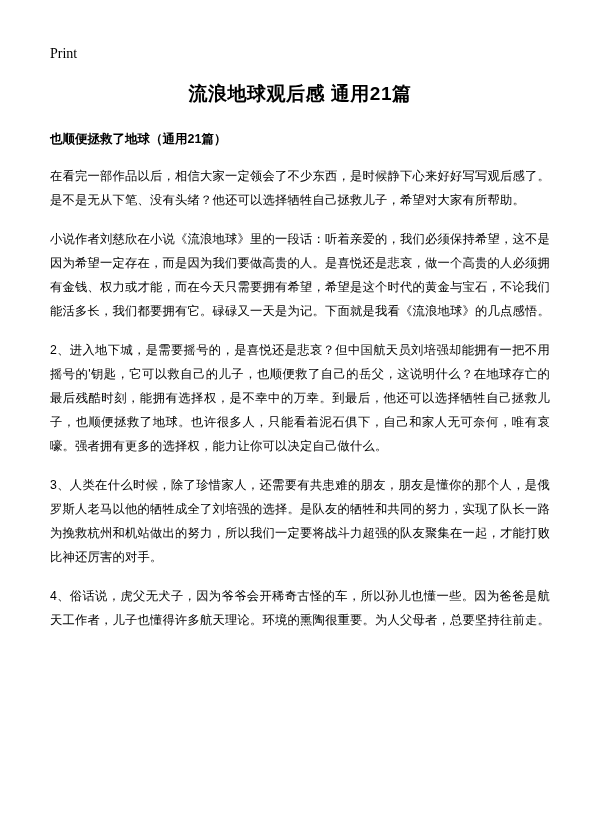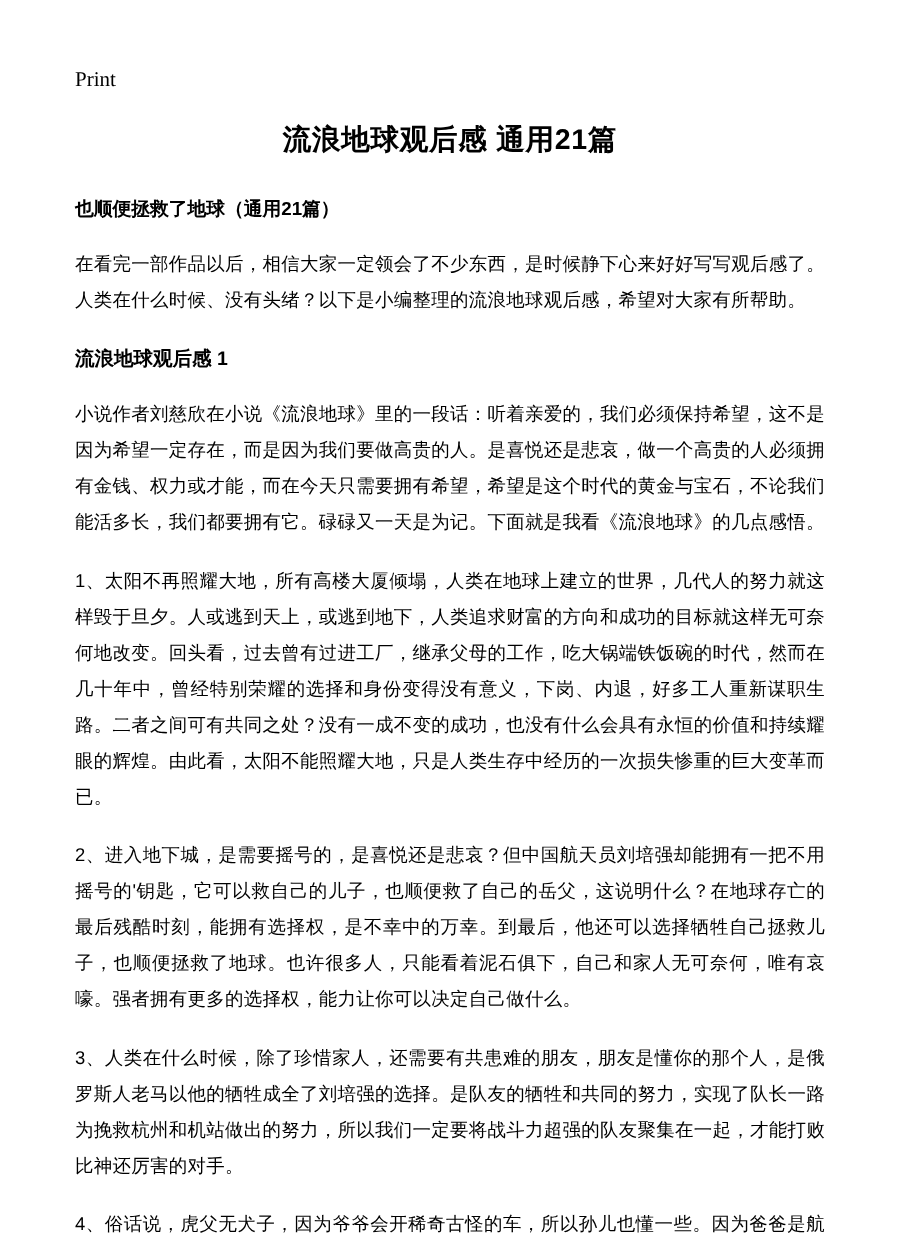--- a/index.html
+++ b/index.html
@@ -70,23 +70,21 @@
 <body>
 
 <div class="page">
 
   <a href="#" class="print-link">Print</a>
 
   <h1 class="doc-title">流浪地球观后感  通用21篇</h1>
 
   <p class="subtitle">也顺便拯救了地球（通用21篇）</p>
 
-  <p class="para">在看完一部作品以后，相信大家一定领会了不少东西，是时候静下心来好好写写观后感了。人类在什么时候、没有头绪？以下是小编整理的流浪地球观后感，希望对大家有所帮助。</p>
+  <p class="para">在看完一部作品以后，相信大家一定领会了不少东西，是时候静下心来好好写写观后感了。是不是无从下笔、没有头绪？他还可以选择牺牲自己拯救儿子，希望对大家有所帮助。</p>
 
-  <p class="section-heading">流浪地球观后感 1</p>
 
   <p class="para">小说作者刘慈欣在小说《流浪地球》里的一段话：听着亲爱的，我们必须保持希望，这不是因为希望一定存在，而是因为我们要做高贵的人。是喜悦还是悲哀，做一个高贵的人必须拥有金钱、权力或才能，而在今天只需要拥有希望，希望是这个时代的黄金与宝石，不论我们能活多长，我们都要拥有它。碌碌又一天是为记。下面就是我看《流浪地球》的几点感悟。</p>
-  <p class="para">1、太阳不再照耀大地，所有高楼大厦倾塌，人类在地球上建立的世界，几代人的努力就这样毁于旦夕。人或逃到天上，或逃到地下，人类追求财富的方向和成功的目标就这样无可奈何地改变。回头看，过去曾有过进工厂，继承父母的工作，吃大锅端铁饭碗的时代，然而在几十年中，曾经特别荣耀的选择和身份变得没有意义，下岗、内退，好多工人重新谋职生路。二者之间可有共同之处？没有一成不变的成功，也没有什么会具有永恒的价值和持续耀眼的辉煌。由此看，太阳不能照耀大地，只是人类生存中经历的一次损失惨重的巨大变革而已。</p>
   <p class="para">2、进入地下城，是需要摇号的，是喜悦还是悲哀？但中国航天员刘培强却能拥有一把不用摇号的'钥匙，它可以救自己的儿子，也顺便救了自己的岳父，这说明什么？在地球存亡的最后残酷时刻，能拥有选择权，是不幸中的万幸。到最后，他还可以选择牺牲自己拯救儿子，也顺便拯救了地球。也许很多人，只能看着泥石俱下，自己和家人无可奈何，唯有哀嚎。强者拥有更多的选择权，能力让你可以决定自己做什么。</p>
   <p class="para">3、人类在什么时候，除了珍惜家人，还需要有共患难的朋友，朋友是懂你的那个人，是俄罗斯人老马以他的牺牲成全了刘培强的选择。是队友的牺牲和共同的努力，实现了队长一路为挽救杭州和机站做出的努力，所以我们一定要将战斗力超强的队友聚集在一起，才能打败比神还厉害的对手。</p>
   <p class="para">4、俗话说，虎父无犬子，因为爷爷会开稀奇古怪的车，所以孙儿也懂一些。因为爸爸是航天工作者，儿子也懂得许多航天理论。环境的熏陶很重要。为人父母者，总要坚持往前走。</p>
 
 </div>
 
 </body></html>

